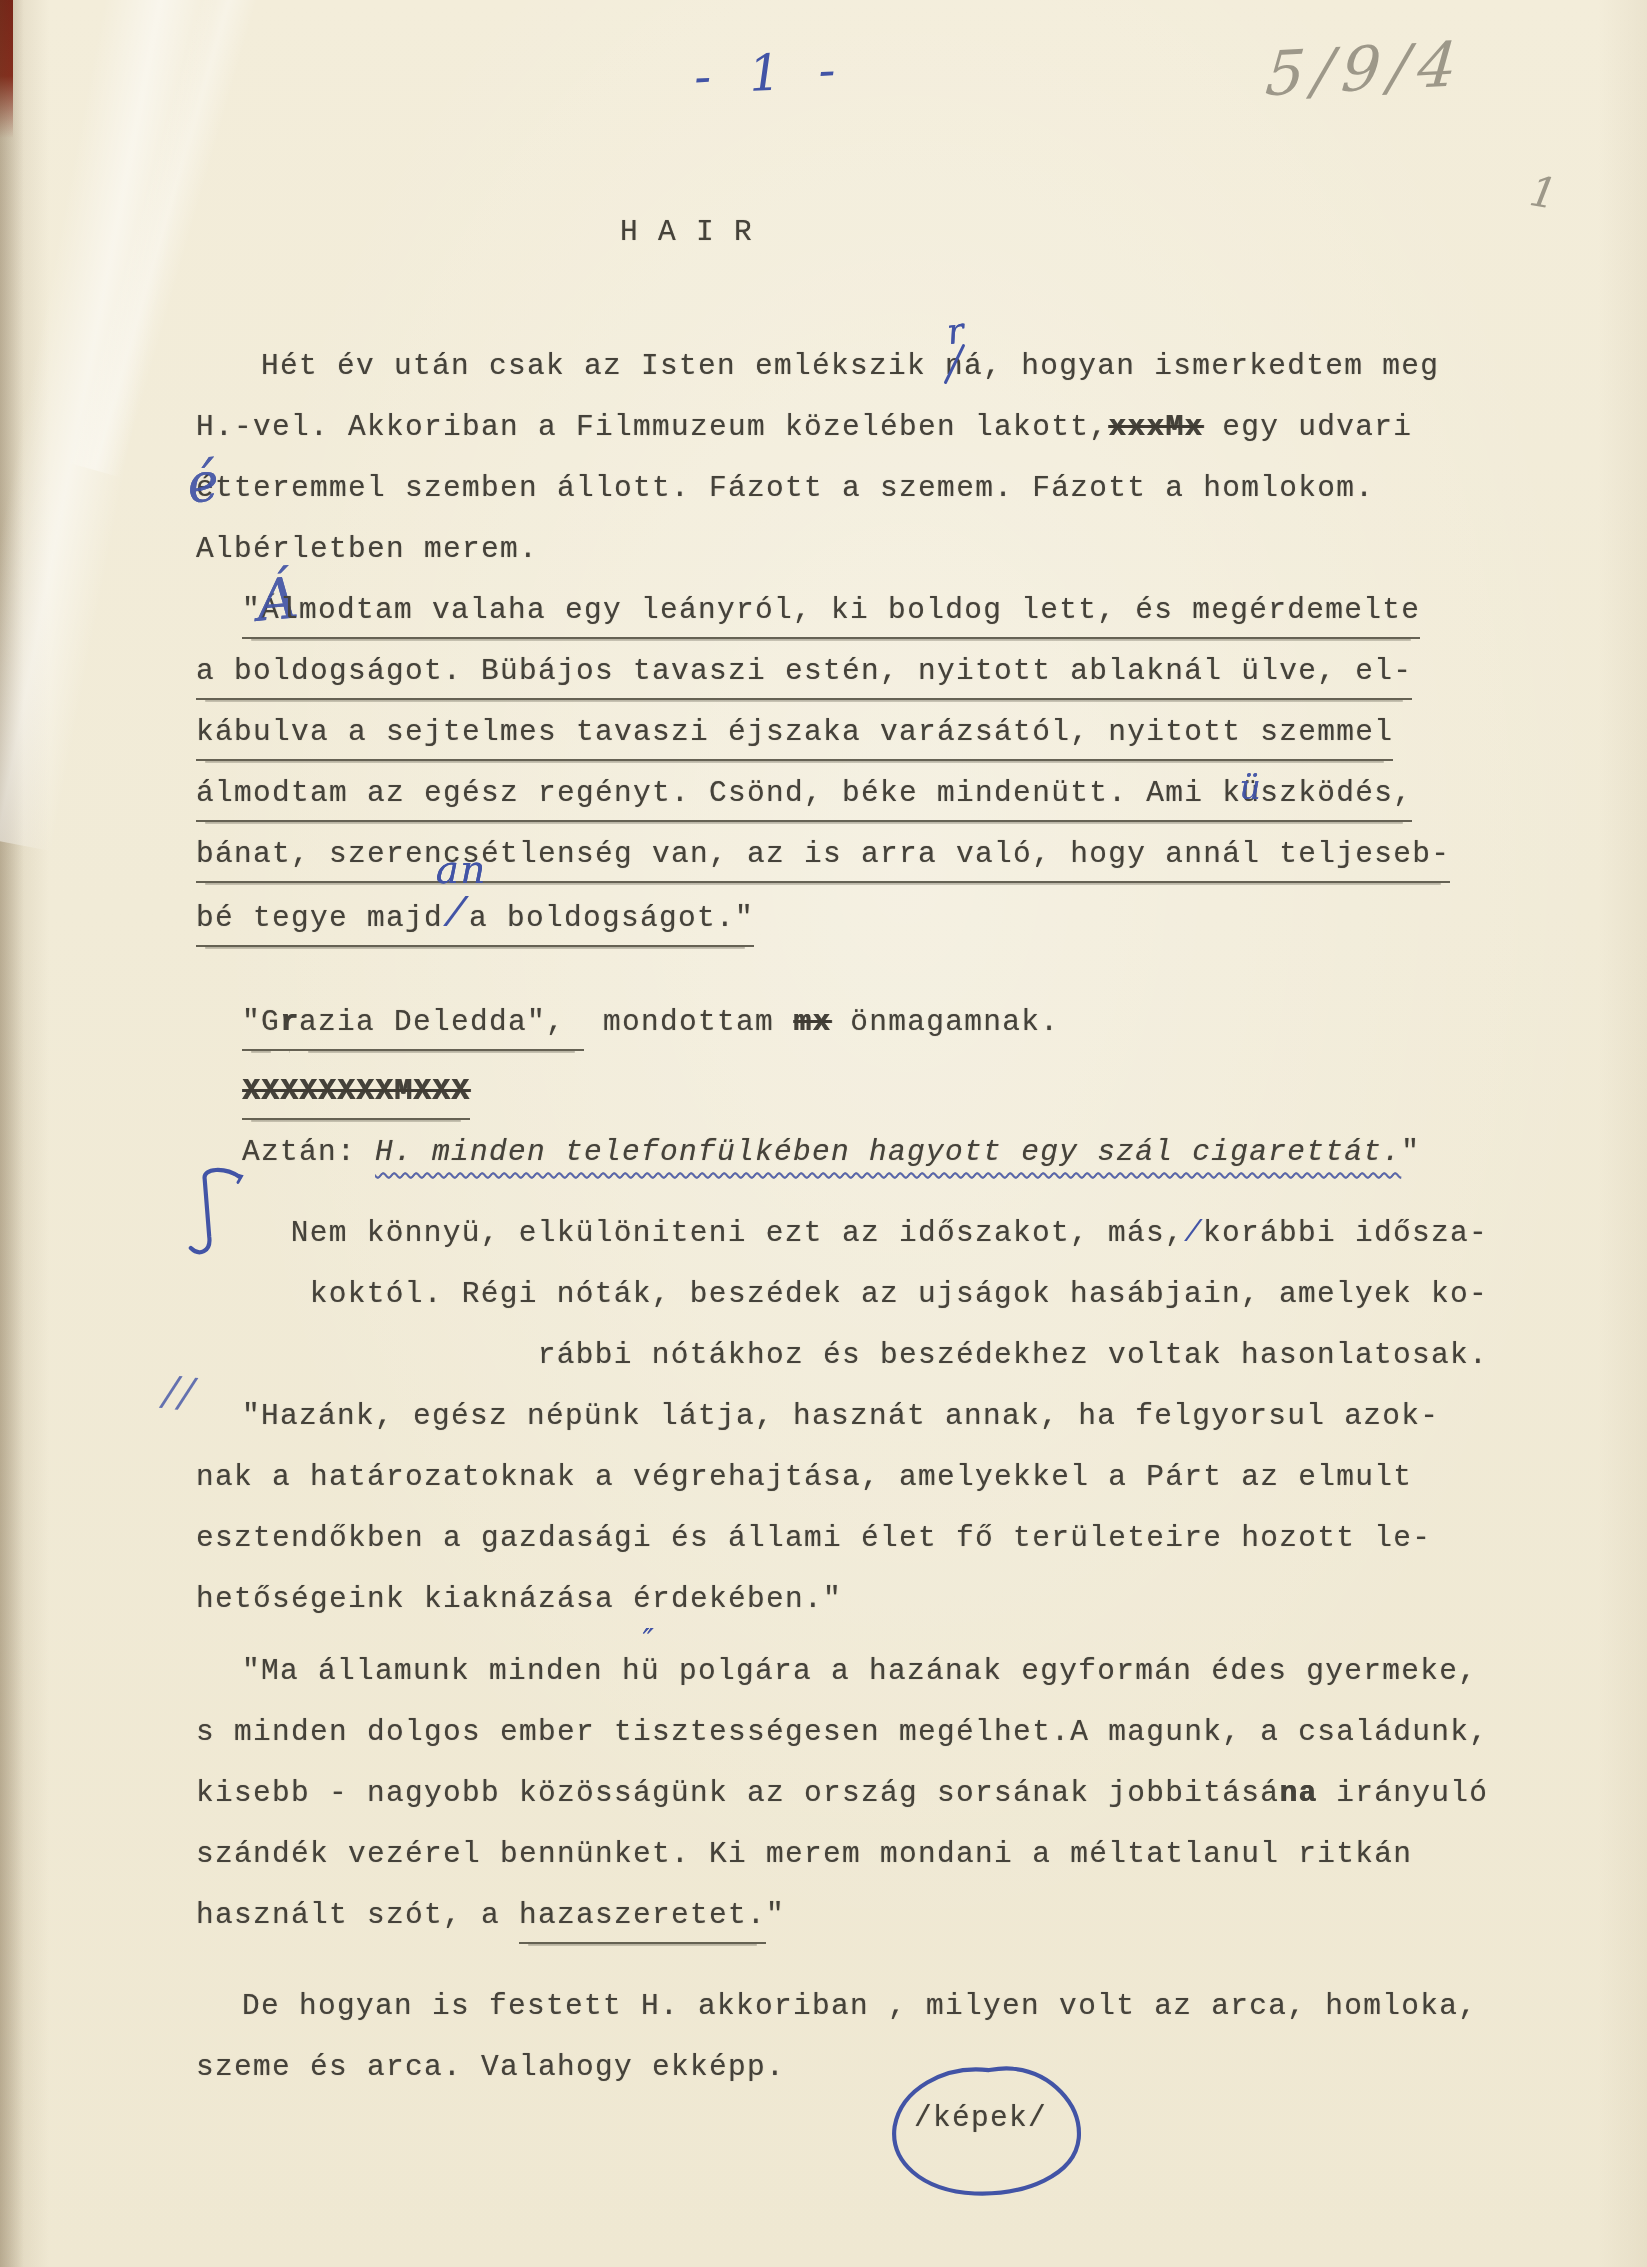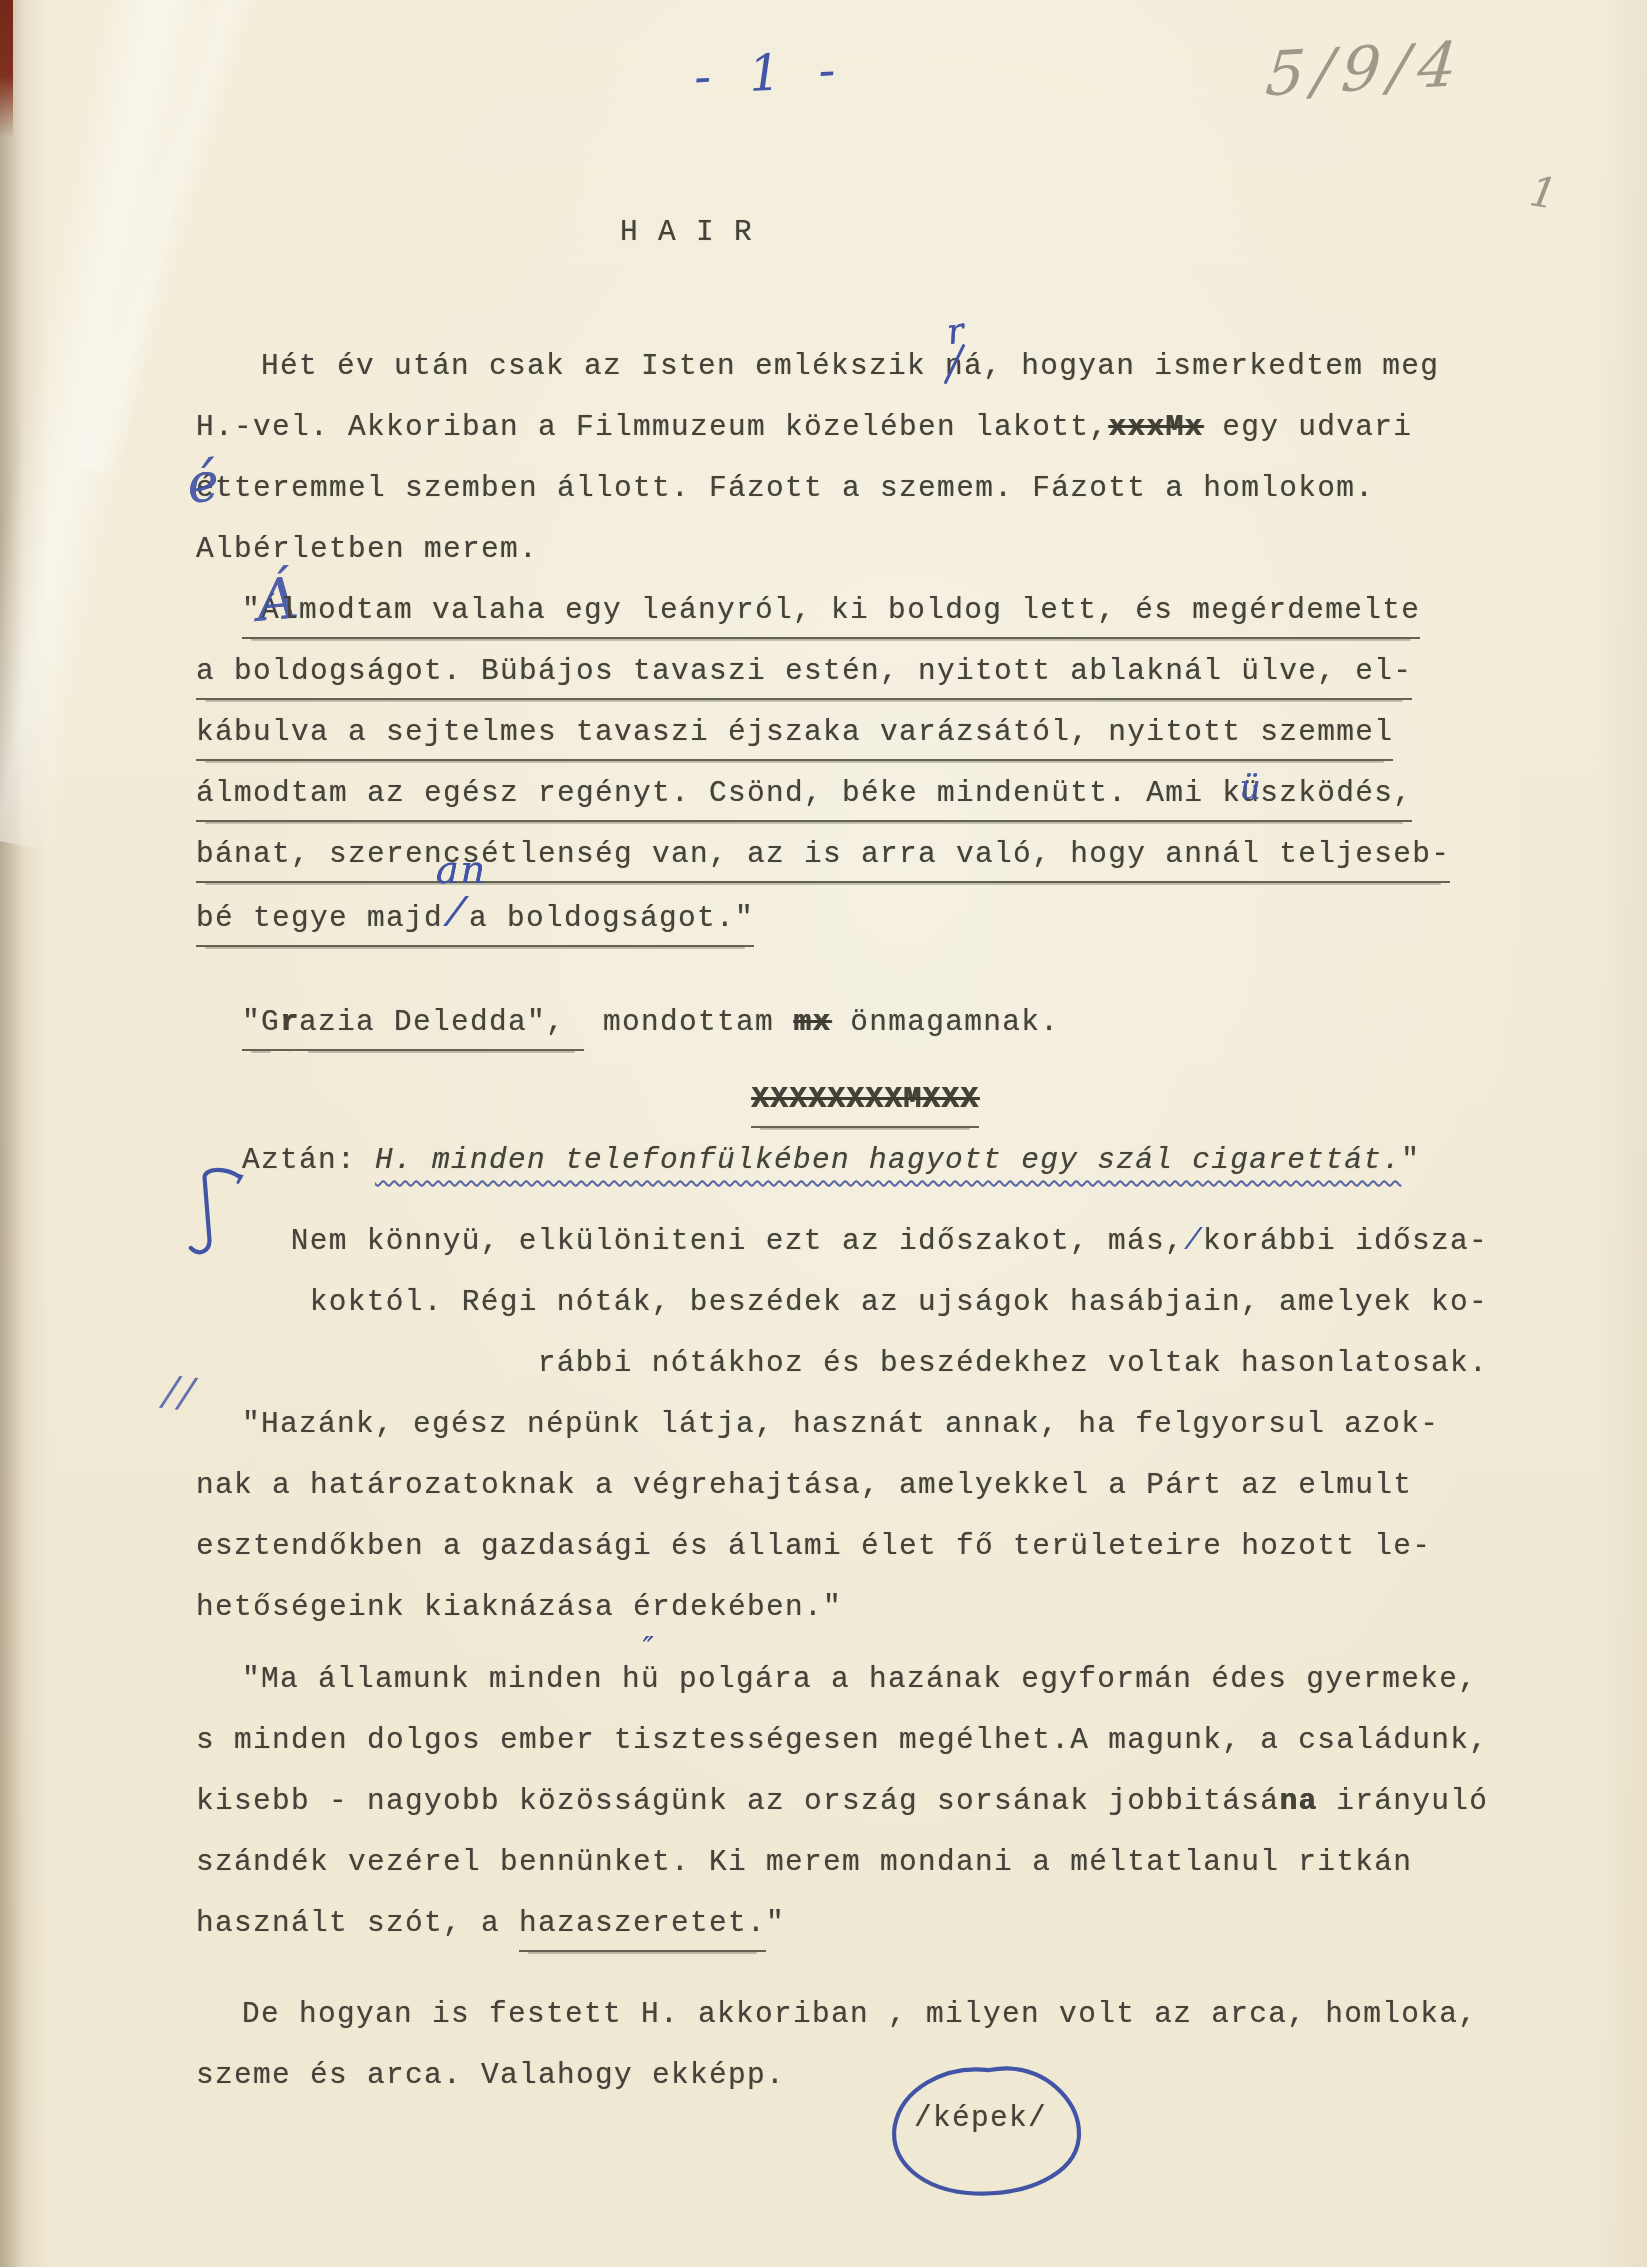--- a/index.html
+++ b/index.html
@@ -99,21 +99,21 @@
         <div class="line ind2"><span class="lwrap ul"><span class="seg">"</span><span class="seg corr">Á<span class="mk mk-A">Á</span></span><span class="seg">lmodtam valaha egy leányról, ki boldog lett, és megérdemelte</span></span></div>
         <div class="line"><span class="lwrap ul"><span class="seg">a boldogságot. Bübájos tavaszi estén, nyitott ablaknál ülve, el-</span></span></div>
         <div class="line"><span class="lwrap ul"><span class="seg">kábulva a sejtelmes tavaszi éjszaka varázsától, nyitott szemmel</span></span></div>
         <div class="line"><span class="lwrap ul"><span class="seg">álmodtam az egész regényt. Csönd, béke mindenütt. Ami k</span><span class="seg corr">ü<span class="mk mk-u">ü</span></span><span class="seg">szködés,</span></span></div>
         <div class="line"><span class="lwrap ul"><span class="seg">bánat, szerencsétlenség van, az is arra való, hogy annál teljeseb-</span></span></div>
         <div class="line"><span class="lwrap ul"><span class="seg">bé tegye majd</span><span class="seg caret">/<span class="mk mk-ins">an</span></span><span class="seg">a boldogságot."</span></span></div>
       </div>
       <div style="margin-top: 46px;">
         <div class="line ind2"><span class="lwrap"><span class="seg ul">"G</span><span class="seg ul ovt">r</span><span class="seg ul">azia Deledda", </span><span class="seg"> mondottam </span><span class="seg st ovt">mx</span><span class="seg"> önmagamnak.</span></span></div>
       </div>
-      <div style="margin-top: 16px; text-align: center;">
+      <div style="margin-top: 8px;">
         <div class="line ind2"><span class="lwrap"><span class="seg st ovt ul">XXXXXXXXMXXX</span></span></div>
       </div>
       <div style="margin-top: 0px;">
         <div class="line ind2"><span class="lwrap"><span class="seg">Aztán: </span><span class="seg wavy">H. minden telefonfülkében hagyott egy szál cigarettát.</span><span class="seg">"</span></span></div>
       </div>
       <div style="margin-top: 20px; text-align: right;">
         <div class="line ind"><span class="lwrap"><span class="seg">Nem könnyü, elkülöniteni ezt az időszakot, más,</span><span class="seg bluesl">/</span><span class="seg">korábbi idősza-</span></span></div>
         <div class="line"><span class="lwrap"><span class="seg">koktól. Régi nóták, beszédek az ujságok hasábjain, amelyek ko-</span></span></div>
         <div class="line"><span class="lwrap"><span class="seg">rábbi nótákhoz és beszédekhez voltak hasonlatosak.</span></span></div>
       </div>

